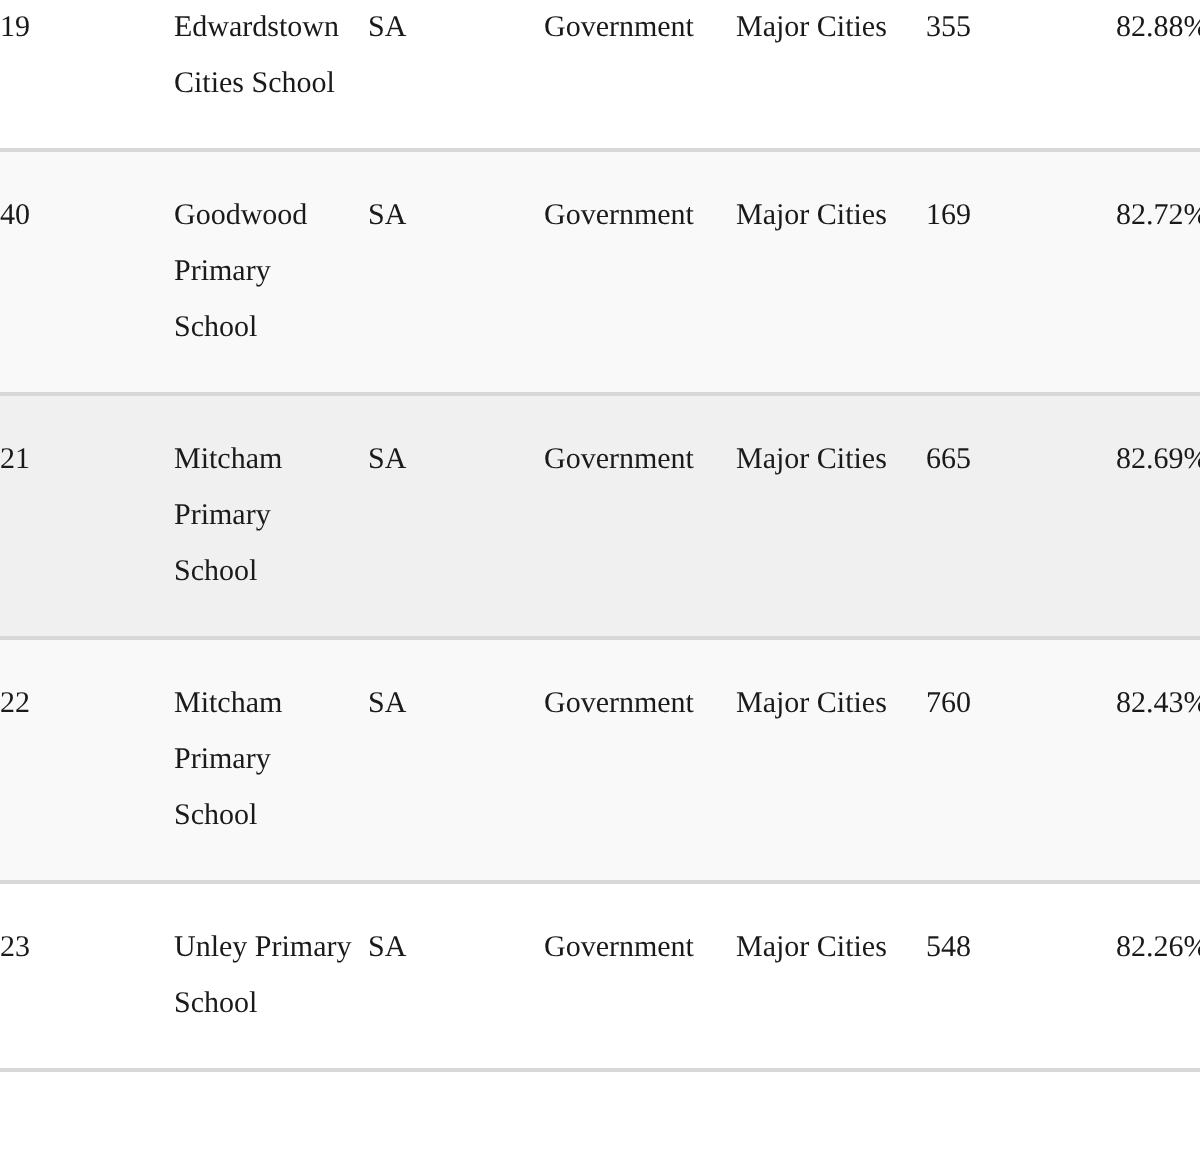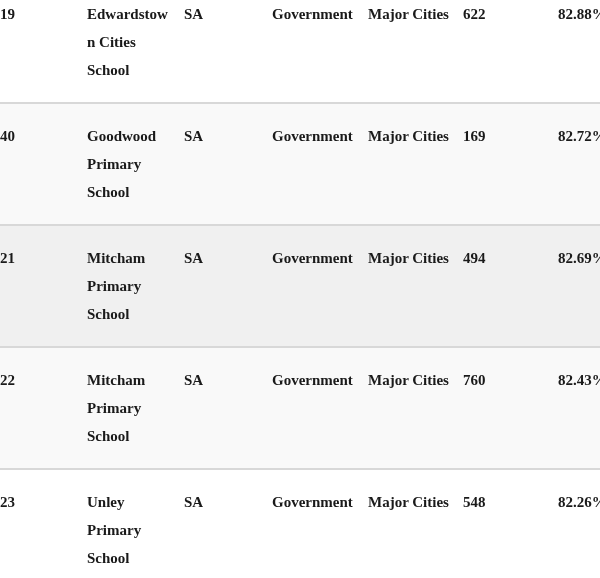--- a/index.html
+++ b/index.html
@@ -35,21 +35,21 @@
     border-bottom: 2px solid #d8d8d8;
   }
 
   .data-table td {
     vertical-align: top;
     padding: 18px 8px 18px 0;
     color: #1a1a1a;
     word-wrap: break-word;
     overflow-wrap: break-word;
     hyphens: none;
-    font-weight: bold;
+    font-weight: normal;
     text-align: left;
     font-variant-numeric: oldstyle-nums;
     -moz-font-feature-settings: "onum";
     font-feature-settings: "onum";
   }
 
   
   .col-rank   { width: 79px;  padding-left: 12px; }
   .col-school { width: 89px;  padding-left: 3px;  }
   .col-state  { width: 80px;  padding-left: 4px;  }
@@ -71,39 +71,39 @@
 
 <div id="table-viewport">
   <table class="data-table">
     <tbody>
         <tr class="bg-white row-clipped">
           <td class="col-rank">19</td>
           <td class="col-school">Edwardstown Cities School</td>
           <td class="col-state">SA</td>
           <td class="col-sector">Government</td>
           <td class="col-region">Major Cities</td>
-          <td class="col-count">622</td>
+          <td class="col-count">355</td>
           <td class="col-pct">82.88%</td>
         </tr>
         <tr class="bg-tint1">
           <td class="col-rank">40</td>
           <td class="col-school">Goodwood Primary School</td>
           <td class="col-state">SA</td>
           <td class="col-sector">Government</td>
           <td class="col-region">Major Cities</td>
           <td class="col-count">169</td>
           <td class="col-pct">82.72%</td>
         </tr>
         <tr class="bg-tint2">
           <td class="col-rank">21</td>
           <td class="col-school">Mitcham Primary School</td>
           <td class="col-state">SA</td>
           <td class="col-sector">Government</td>
           <td class="col-region">Major Cities</td>
-          <td class="col-count">494</td>
+          <td class="col-count">665</td>
           <td class="col-pct">82.69%</td>
         </tr>
         <tr class="bg-tint1">
           <td class="col-rank">22</td>
           <td class="col-school">Mitcham Primary School</td>
           <td class="col-state">SA</td>
           <td class="col-sector">Government</td>
           <td class="col-region">Major Cities</td>
           <td class="col-count">760</td>
           <td class="col-pct">82.43%</td>

